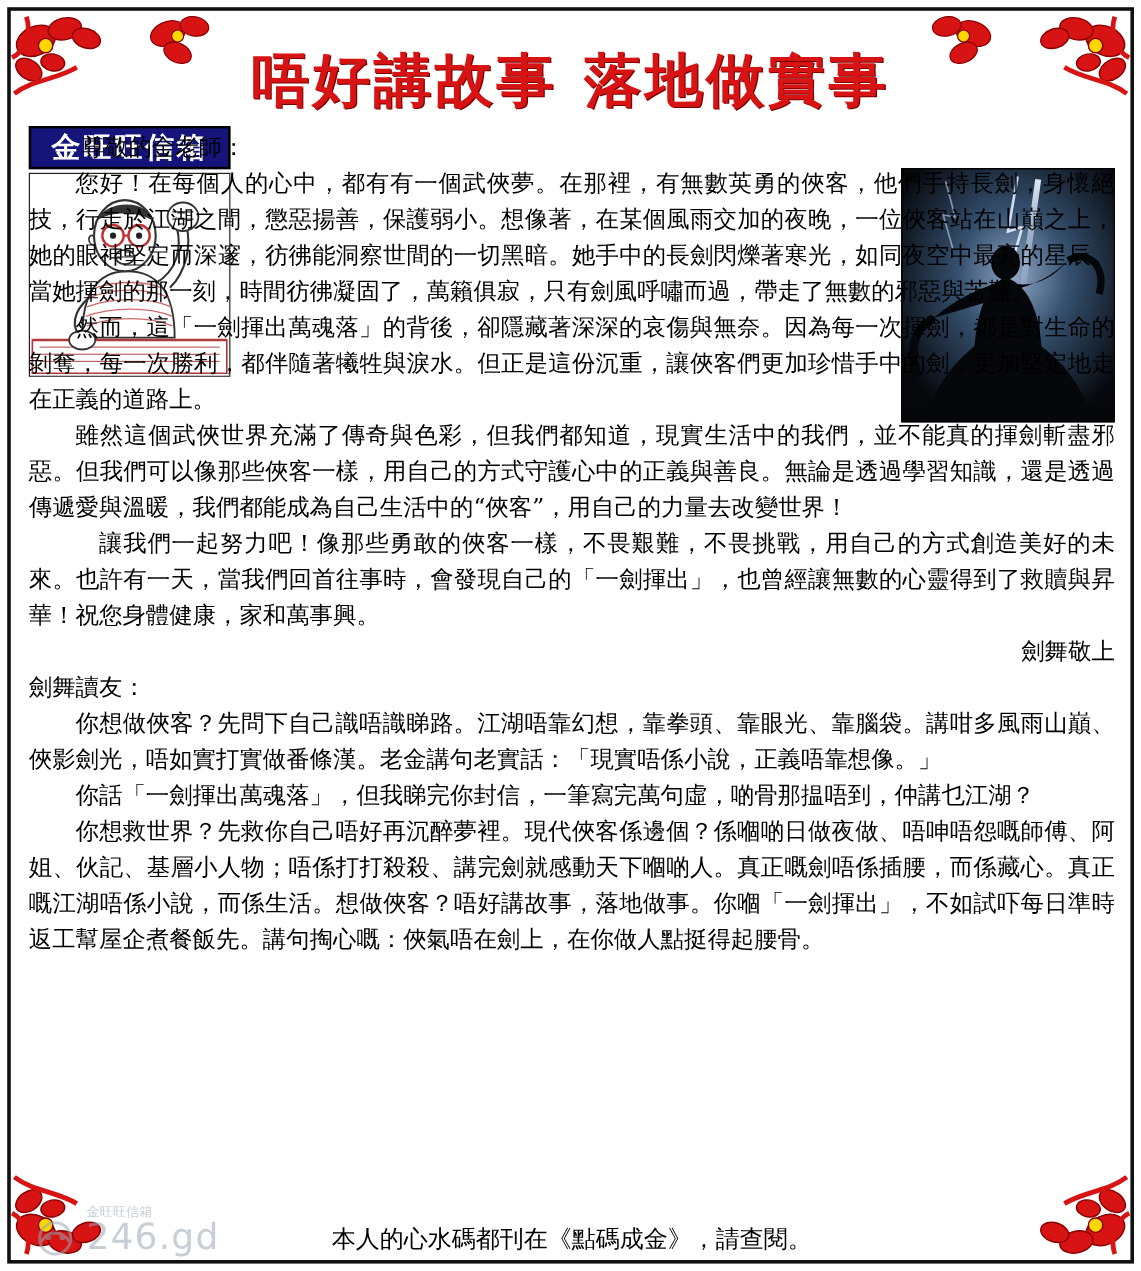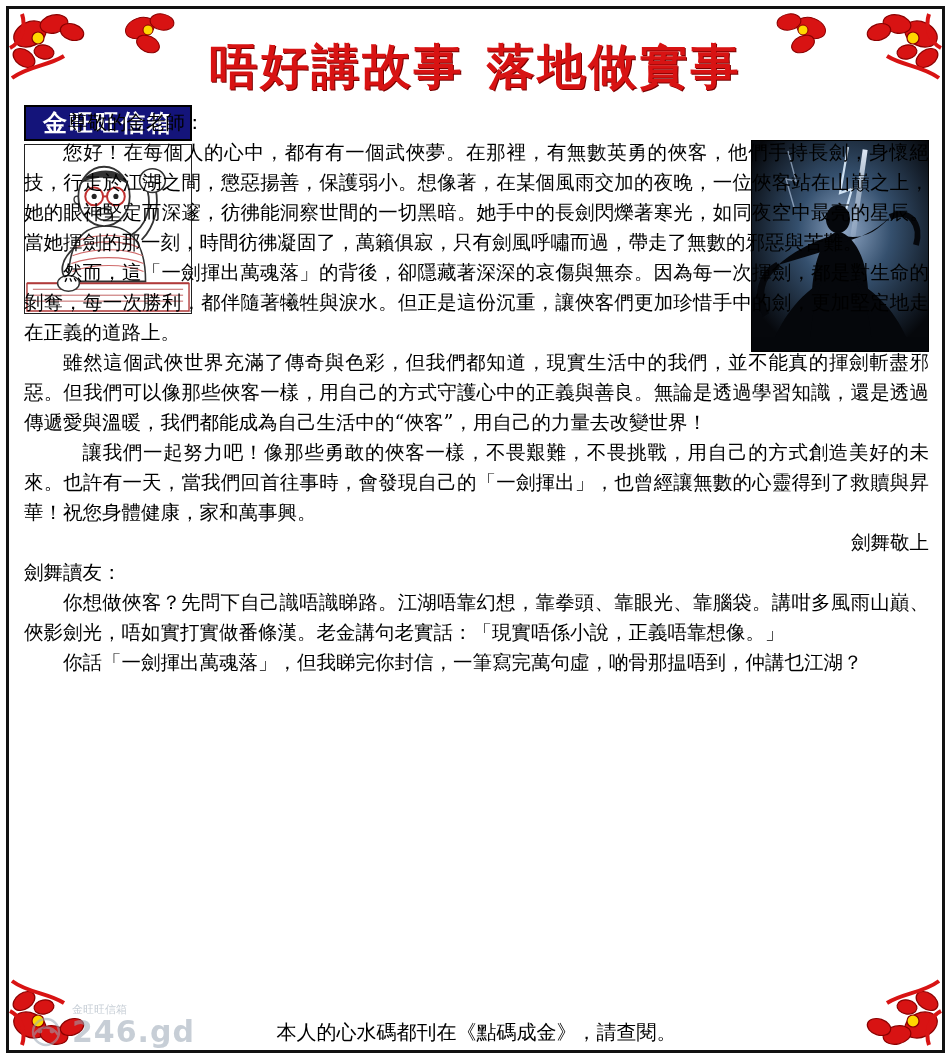--- a/index.html
+++ b/index.html
@@ -155,21 +155,21 @@
     bottom: 10px;
     display: flex;
     align-items: center;
     gap: 6px;
     opacity: 0.55;
     pointer-events: none;
   }
   .watermark .wm-text {
     font-family: "DejaVu Sans", "Liberation Sans", sans-serif;
     font-size: 30px;
-    font-weight: bold;
+    font-weight: normal;
     color: #9aa7b5;
     letter-spacing: 1px;
   }
   .watermark .wm-sub {
     position: absolute;
     left: 46px;
     top: -12px;
     font-size: 11px;
     color: #9aa7b5;
     font-weight: normal;
@@ -342,20 +342,21 @@
   <div class="letter-body">
     <p class="salutation">尊敬的金老師：</p>
     <p class="wrap-head indent1">您好！在每個人的心中，都有有一個武俠夢。在那裡，有無數英勇的俠客，他們手持長劍，身懷絕技，行走於江湖之間，懲惡揚善，保護弱小。想像著，在某個風雨交加的夜晚，一位俠客站在山巔之上，她的眼神堅定而深邃，彷彿能洞察世間的一切黑暗。她手中的長劍閃爍著寒光，如同夜空中最亮的星辰。當她揮劍的那一刻，時間彷彿凝固了，萬籟俱寂，只有劍風呼嘯而過，帶走了無數的邪惡與苦難。</p>
     <p class="indent1">然而，這「一劍揮出萬魂落」的背後，卻隱藏著深深的哀傷與無奈。因為每一次揮劍，都是對生命的剝奪，每一次勝利，都伴隨著犧牲與淚水。但正是這份沉重，讓俠客們更加珍惜手中的劍，更加堅定地走在正義的道路上。</p>
     <p class="indent1">雖然這個武俠世界充滿了傳奇與色彩，但我們都知道，現實生活中的我們，並不能真的揮劍斬盡邪惡。但我們可以像那些俠客一樣，用自己的方式守護心中的正義與善良。無論是透過學習知識，還是透過傳遞愛與溫暖，我們都能成為自己生活中的“俠客”，用自己的力量去改變世界！</p>
     <p class="indent2">讓我們一起努力吧！像那些勇敢的俠客一樣，不畏艱難，不畏挑戰，用自己的方式創造美好的未來。也許有一天，當我們回首往事時，會發現自己的「一劍揮出」，也曾經讓無數的心靈得到了救贖與昇華！祝您身體健康，家和萬事興。</p>
     <p class="signature">劍舞敬上</p>
     <p class="reply-head">劍舞讀友：</p>
     <p class="indent1">你想做俠客？先問下自己識唔識睇路。江湖唔靠幻想，靠拳頭、靠眼光、靠腦袋。講咁多風雨山巔、俠影劍光，唔如實打實做番條漢。老金講句老實話：「現實唔係小說，正義唔靠想像。」</p>
     <p class="indent1">你話「一劍揮出萬魂落」，但我睇完你封信，一筆寫完萬句虛，啲骨那揾唔到，仲講乜江湖？</p>
+    <p class="indent1">你想救世界？先救你自己唔好再沉醉夢裡。現代俠客係邊個？係嗰啲日做夜做、唔呻唔怨嘅師傅、阿姐、伙記、基層小人物；唔係打打殺殺、講完劍就感動天下嗰啲人。真正嘅劍唔係插腰，而係藏心。真正嘅江湖唔係小說，而係生活。想做俠客？唔好講故事，落地做事。你嗰「一劍揮出」，不如試吓每日準時返工幫屋企煮餐飯先。講句掏心嘅：俠氣唔在劍上，在你做人點挺得起腰骨。</p>
   </div>
 
   <div class="footer-note">本人的心水碼都刊在《點碼成金》，請查閱。</div>
 
   <div class="watermark">
     <svg width="40" height="30" viewBox="0 0 40 30">
       <circle cx="20" cy="15" r="13" fill="none" stroke="#9aa7b5" stroke-width="2.4"></circle>
       <path d="M8 18 C 14 8, 26 8, 32 18" fill="none" stroke="#9aa7b5" stroke-width="2.4"></path>
       <circle cx="14" cy="14" r="2.4" fill="#9aa7b5"></circle>
       <circle cx="26" cy="14" r="2.4" fill="#9aa7b5"></circle>

